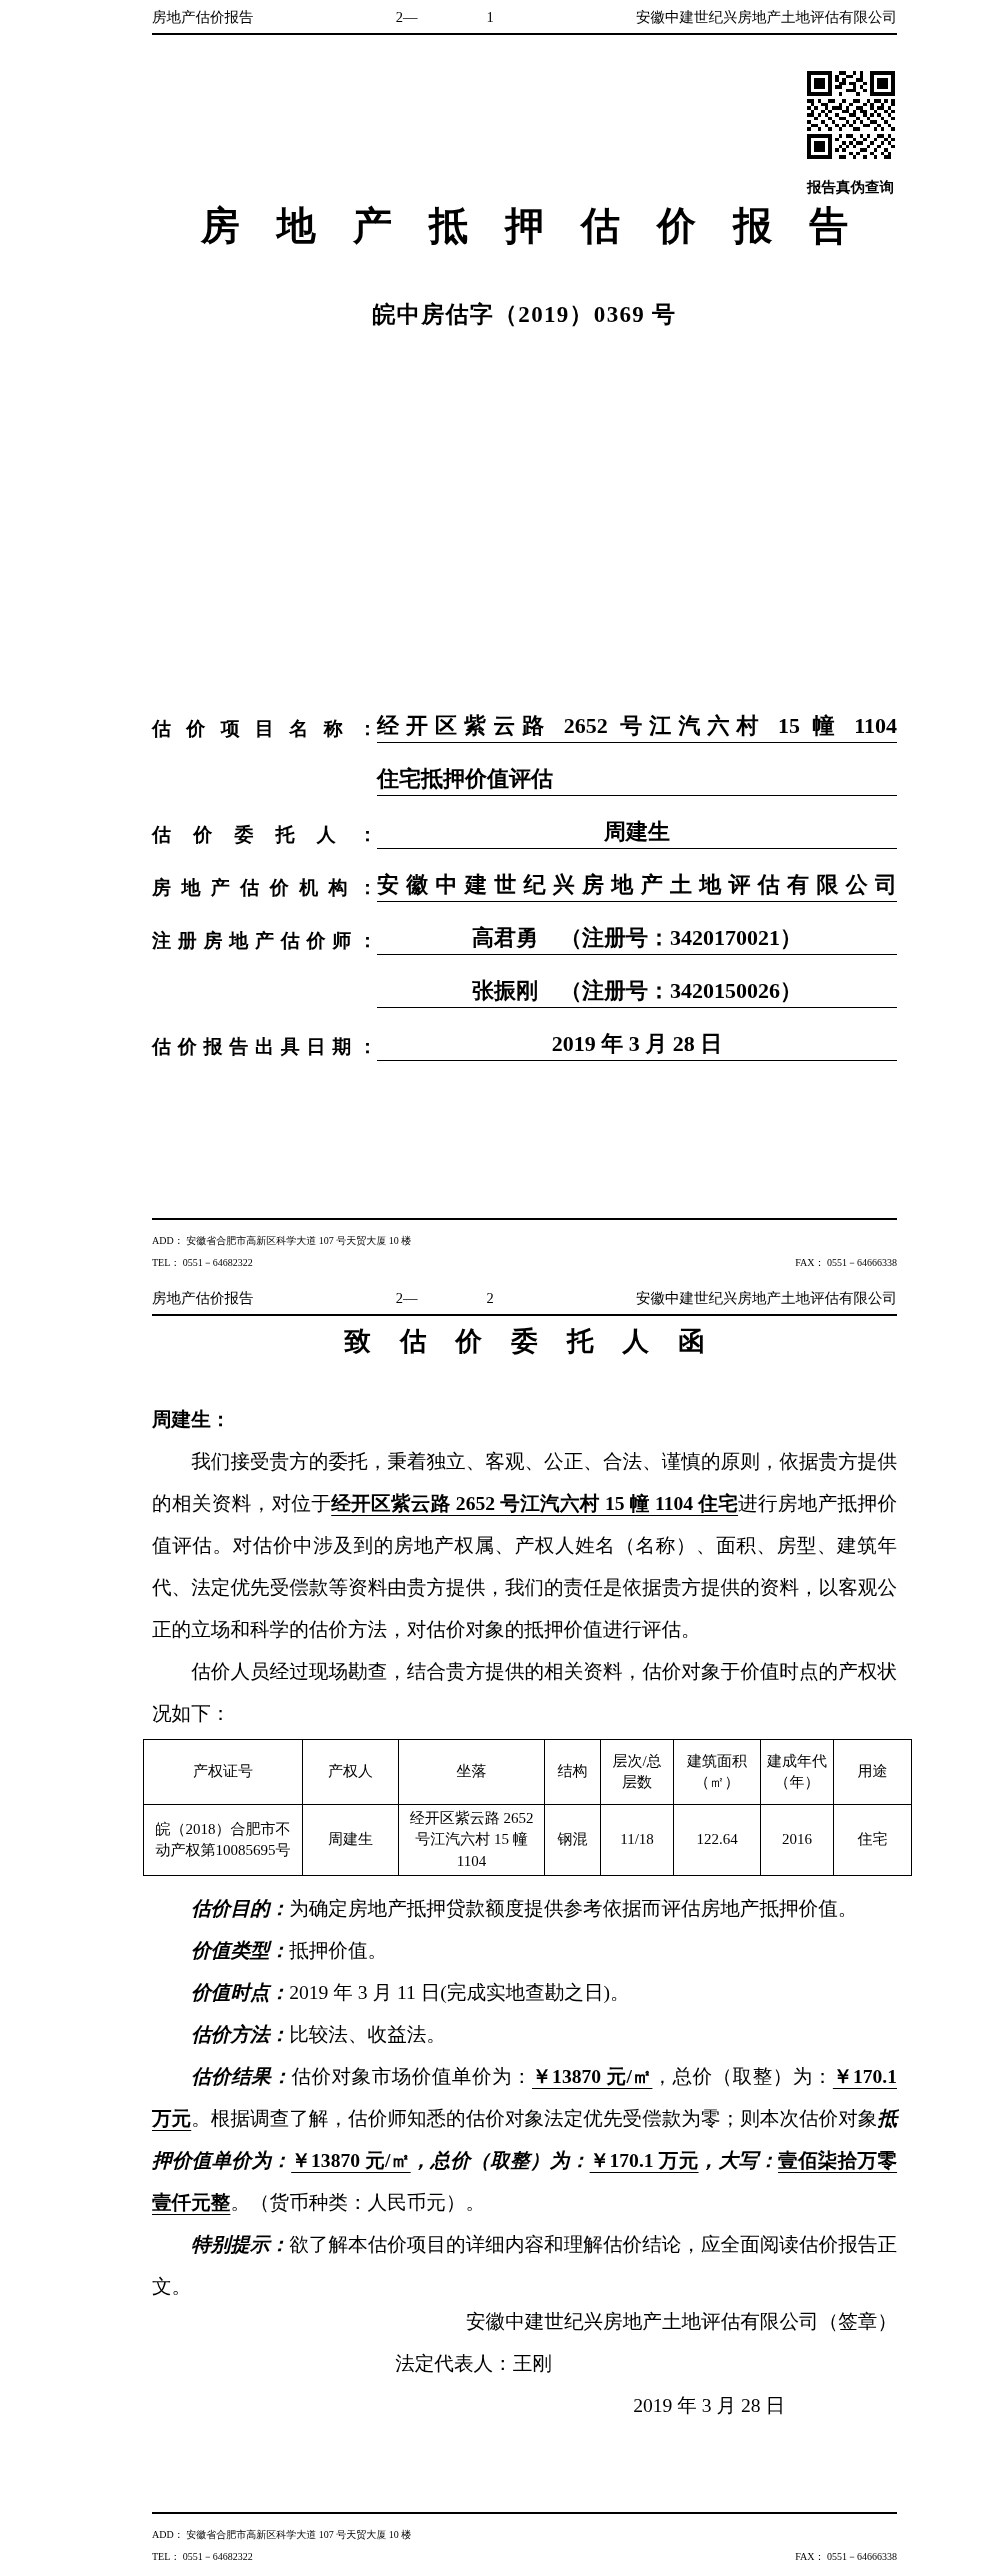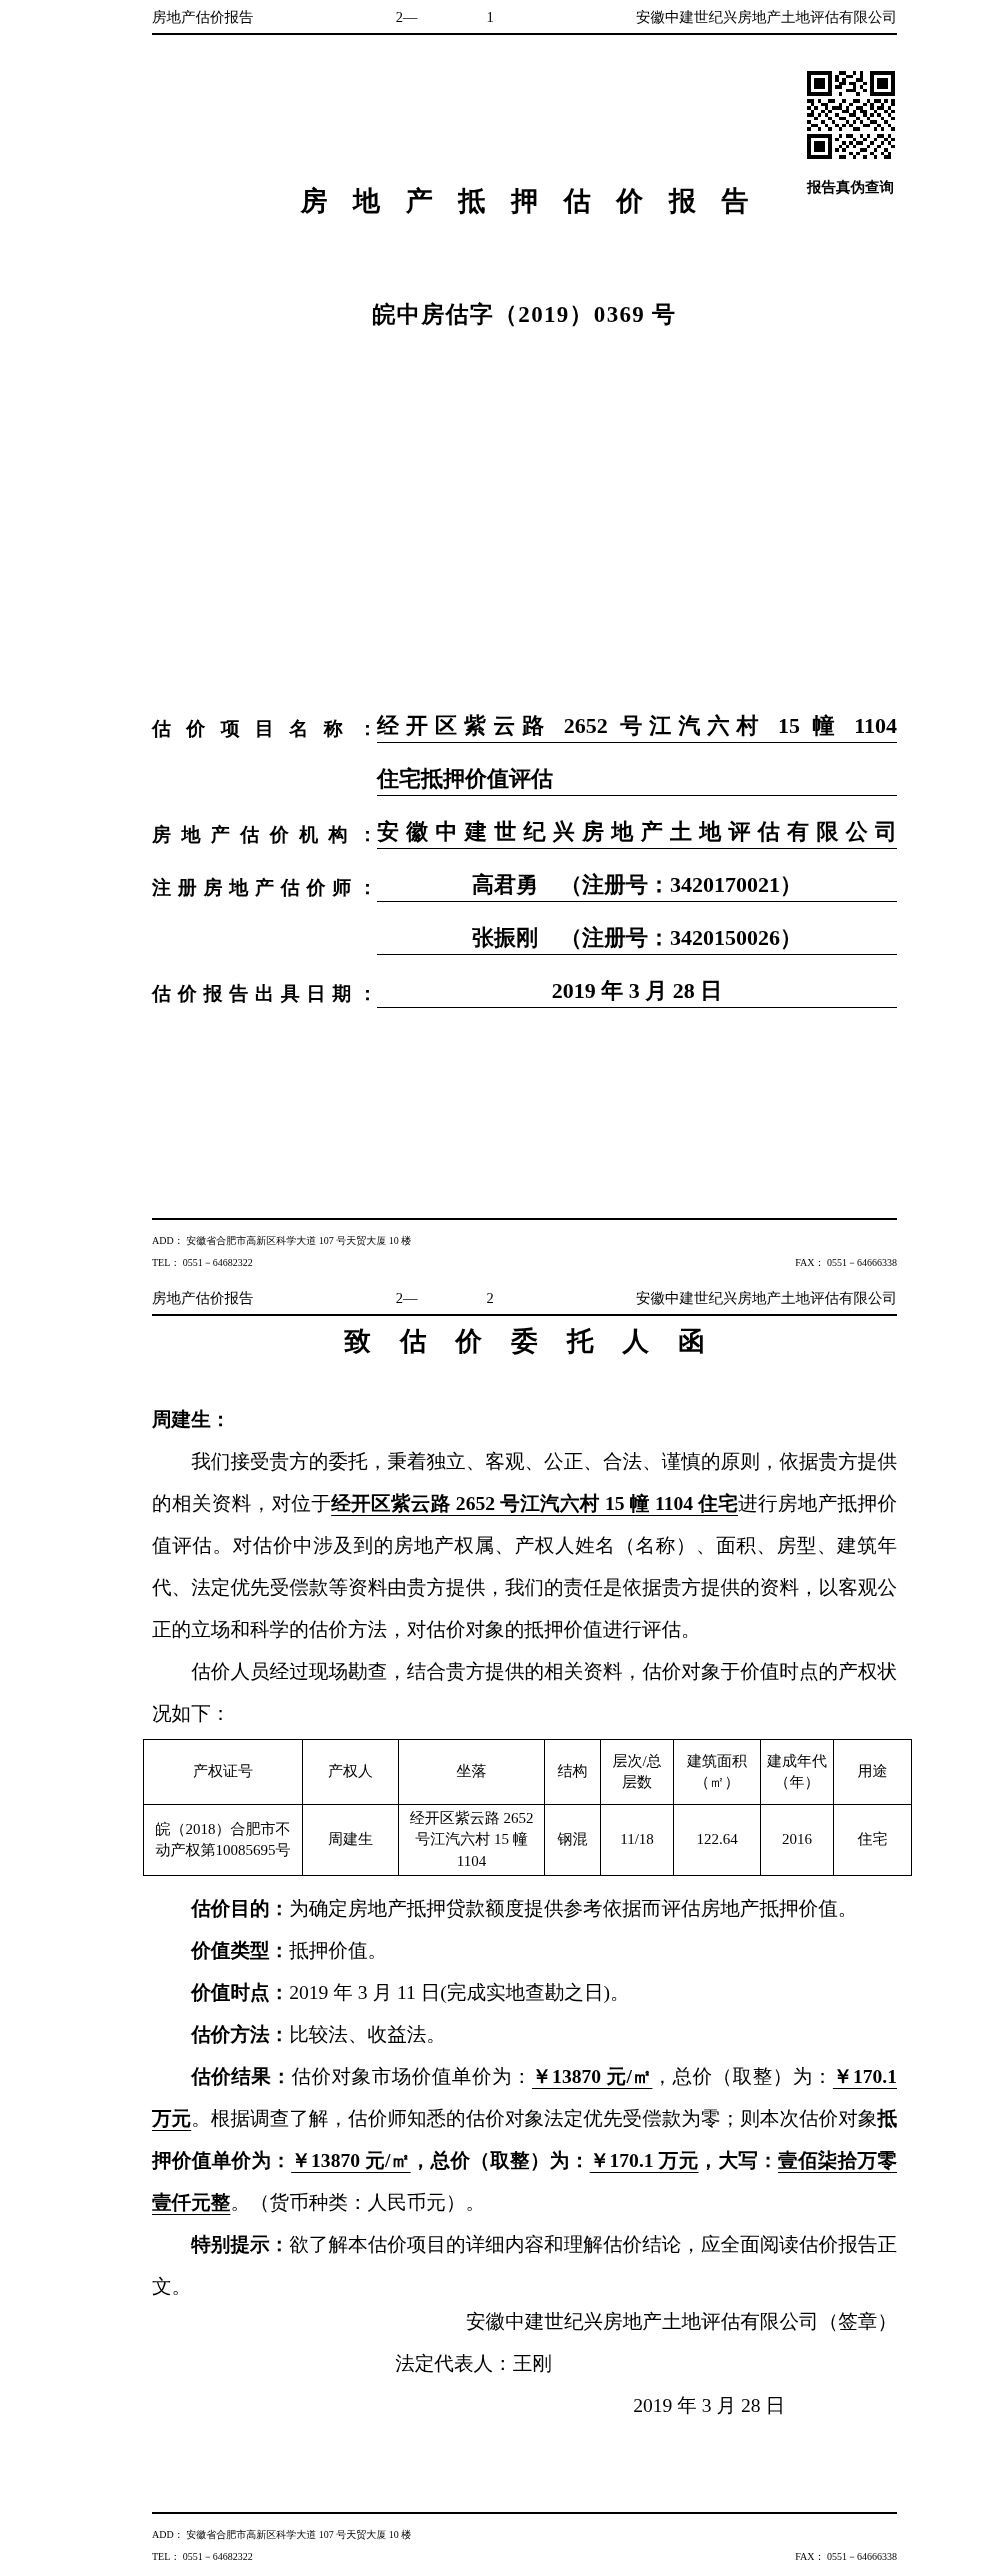--- a/index.html
+++ b/index.html
@@ -13,22 +13,22 @@
         align-items:baseline; font-size:14.5px; padding-bottom:6px;
         border-bottom:2.5px solid #000; }
   .pgno { display:flex; gap:69px; }
 
   
   .qr { top:71px; left:803px; width:95px; text-align:center; }
   .qrsvg { width:88px; height:88px; display:block; margin:0 auto; shape-rendering:crispEdges; }
   .qrcap { font-size:14.5px; font-weight:bold; margin-top:19px; }
 
   
-  .ctitle { top:183px; left:152px; width:745px; text-align:center;
-            font-size:27px; font-weight:bold; white-space:nowrap; }
+  .ctitle { top:199px; left:152px; width:745px; text-align:center;
+            font-size:39px; font-weight:bold; white-space:nowrap; }
   .ctitle .ls { letter-spacing:0.95em; margin-right:-0.95em; }
   .docno  { top:299px; left:152px; width:745px; text-align:center;
             font-size:23px; font-weight:bold; letter-spacing:1.3px; }
 
   .fields { top:690px; left:152px; width:745px; }
   .frow { display:flex; align-items:flex-end; height:53px; }
   .flabel { width:225px; flex:none; font-size:19px; font-weight:bold;
             text-align:justify; text-align-last:justify; padding-bottom:2.5px; line-height:1.2; }
   .fvalue { flex:1 1 auto; font-size:22px; font-weight:bold;
             border-bottom:1.9px solid #000; padding-bottom:2.5px; line-height:1.25;
@@ -44,21 +44,21 @@
 
   
   .ltitle { top:1323px; left:152px; width:745px; text-align:center;
             font-size:26.5px; font-weight:bold; white-space:nowrap; }
   .ltitle .ls { letter-spacing:1.1em; margin-right:-1.1em; }
 
   .lbody { left:152px; width:745px; font-size:19.6px; line-height:42px; text-align:justify; }
   .lbody p { margin:0; }
   .para  { text-indent:2em; }
   .salut { text-indent:0; font-weight:bold; }
-  .b  { font-weight:bold; }
+  .b  { font-weight:bold;font-style:italic; }
   .bu { font-weight:bold; text-decoration:underline;
         text-decoration-thickness:1.3px; text-underline-offset:5px; }
 
   .ptable { left:143px; width:768px; border-collapse:collapse; table-layout:fixed;
             font-size:15px; text-align:center; border:1.9px solid #000; }
   .ptable th, .ptable td { border:1.3px solid #000; font-weight:normal;
             vertical-align:middle; padding:2.5px 5px; line-height:21.5px; }
   .ptable th { height:65px; }
   .ptable td { height:71px; }
 
@@ -115,20 +115,24 @@
 <div class="abs docno">皖中房估字（2019）0369 号</div>
 
 <div class="abs fields">
   <div class="frow">
     <span class="flabel">估价项目名称：</span>
     <span class="fvalue just">经开区紫云路 2652 号江汽六村 15 幢 1104</span>
   </div>
   <div class="frow">
     <span class="flabel"></span>
     <span class="fvalue lft">住宅抵押价值评估</span>
+  </div>
+  <div class="frow">
+    <span class="flabel">估价委托人：</span>
+    <span class="fvalue ctr">周建生</span>
   </div>
   <div class="frow">
     <span class="flabel">房地产估价机构：</span>
     <span class="fvalue just">安徽中建世纪兴房地产土地评估有限公司</span>
   </div>
   <div class="frow">
     <span class="flabel">注册房地产估价师：</span>
     <span class="fvalue ctr">高君勇　（注册号：3420170021）</span>
   </div>
   <div class="frow">

